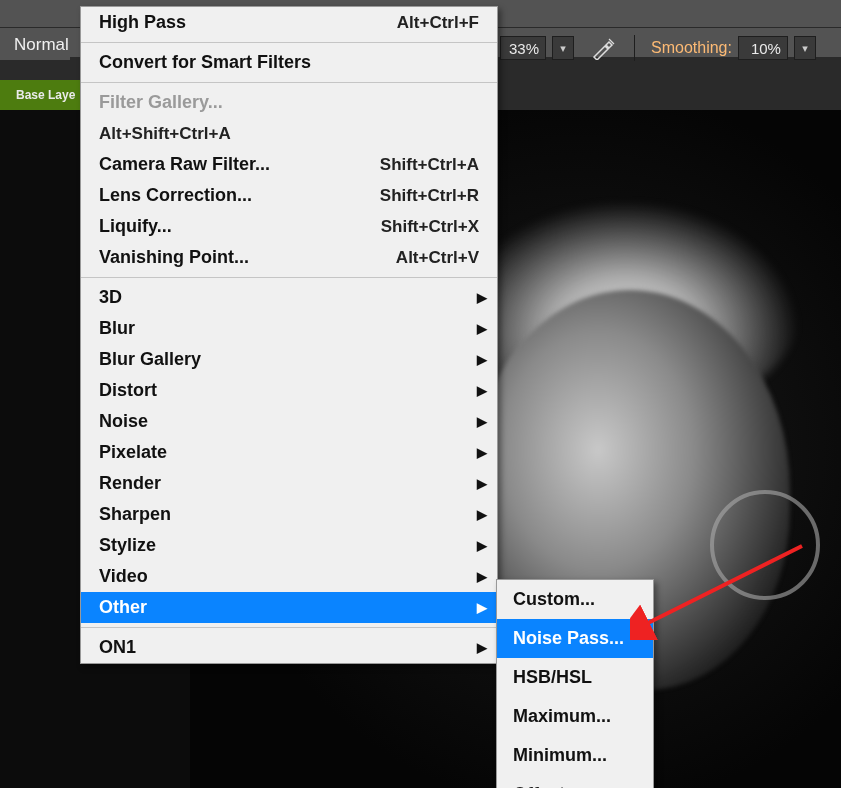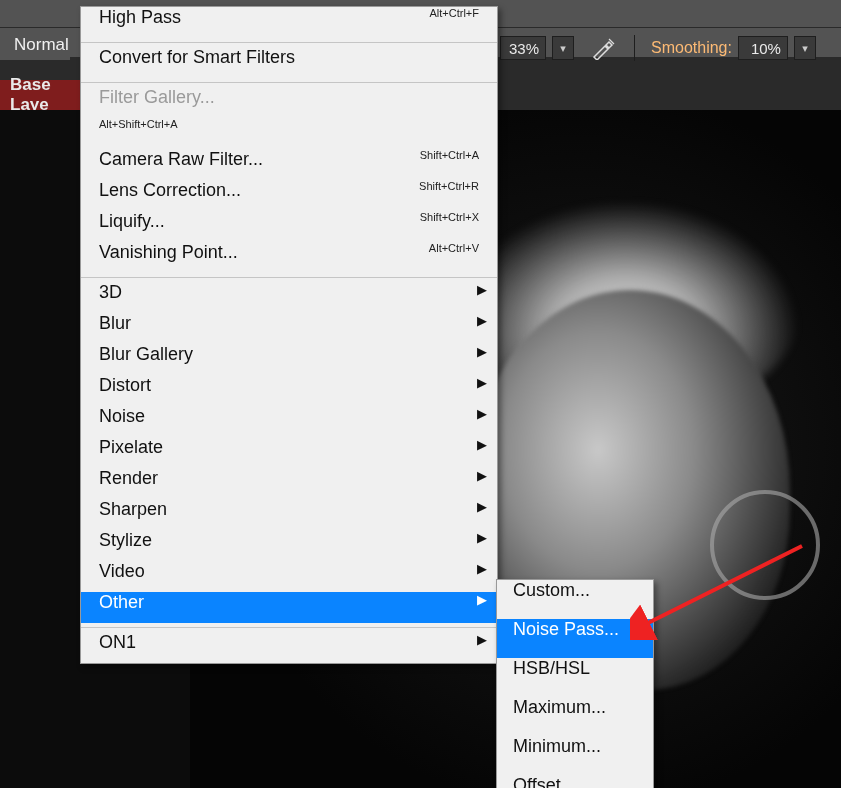--- a/index.html
+++ b/index.html
@@ -54,25 +54,25 @@
   }
   .vdiv {
     width:1px; height:26px; background:#1e1e1e;
     margin: 0 10px;
   }
   .smoothing-label { font-size: 16px; color: #fdba74; }
   .layer-label {
     position: absolute;
     left: 0; top: 80px;
     width:80px; height:30px;
-    background:#7f1d1d;
+    background:#4d7c0f;
     display:flex; align-items:center;
     font-weight: bold;
-    padding-left:10px;
-    font-size:17px;
+    padding-left:16px;
+    font-size:12px;
   }
   .canvas-area {
     position:absolute;
     left:0; top:110px;
     width:841px; height:678px;
     background: #0c0c0c;
   }
   .portrait {
     position:absolute;
     left:190px; top:0; width:651px; height:678px;
@@ -108,28 +108,29 @@
     border:1px solid #999;
     box-shadow: 3px 3px 6px rgba(0,0,0,0.4);
     color:#111;
     font-size:18px;
   }
   .menu-main {
     left:80px; top:6px;
     width:418px;
   }
   .menu-item {
-    display:flex; align-items:flex-start;
+    display:flex; align-items:center;
     height:31px;
     padding: 0 18px;
     position:relative;
     cursor:default;
+    font-weight:bold;
   }
   .menu-item .label { flex:1; text-align:left; }
-  .menu-item .shortcut { color:#222; font-size:11px; }
+  .menu-item .shortcut { color:#222; font-size:17px; }
   .menu-item.disabled { color:#9a9a9a; }
   .menu-item.selected { background:#0a84ff; color:#fff; }
   .menu-item.selected .arrow { color:#fff; }
   .menu-item.sub-selected { background:#0a84ff; color:#fff; }
   .menu-sep {
     height:1px; background:#c5c5c5;
     margin: 4px 0;
   }
   .arrow {
     position:absolute; right:10px;

